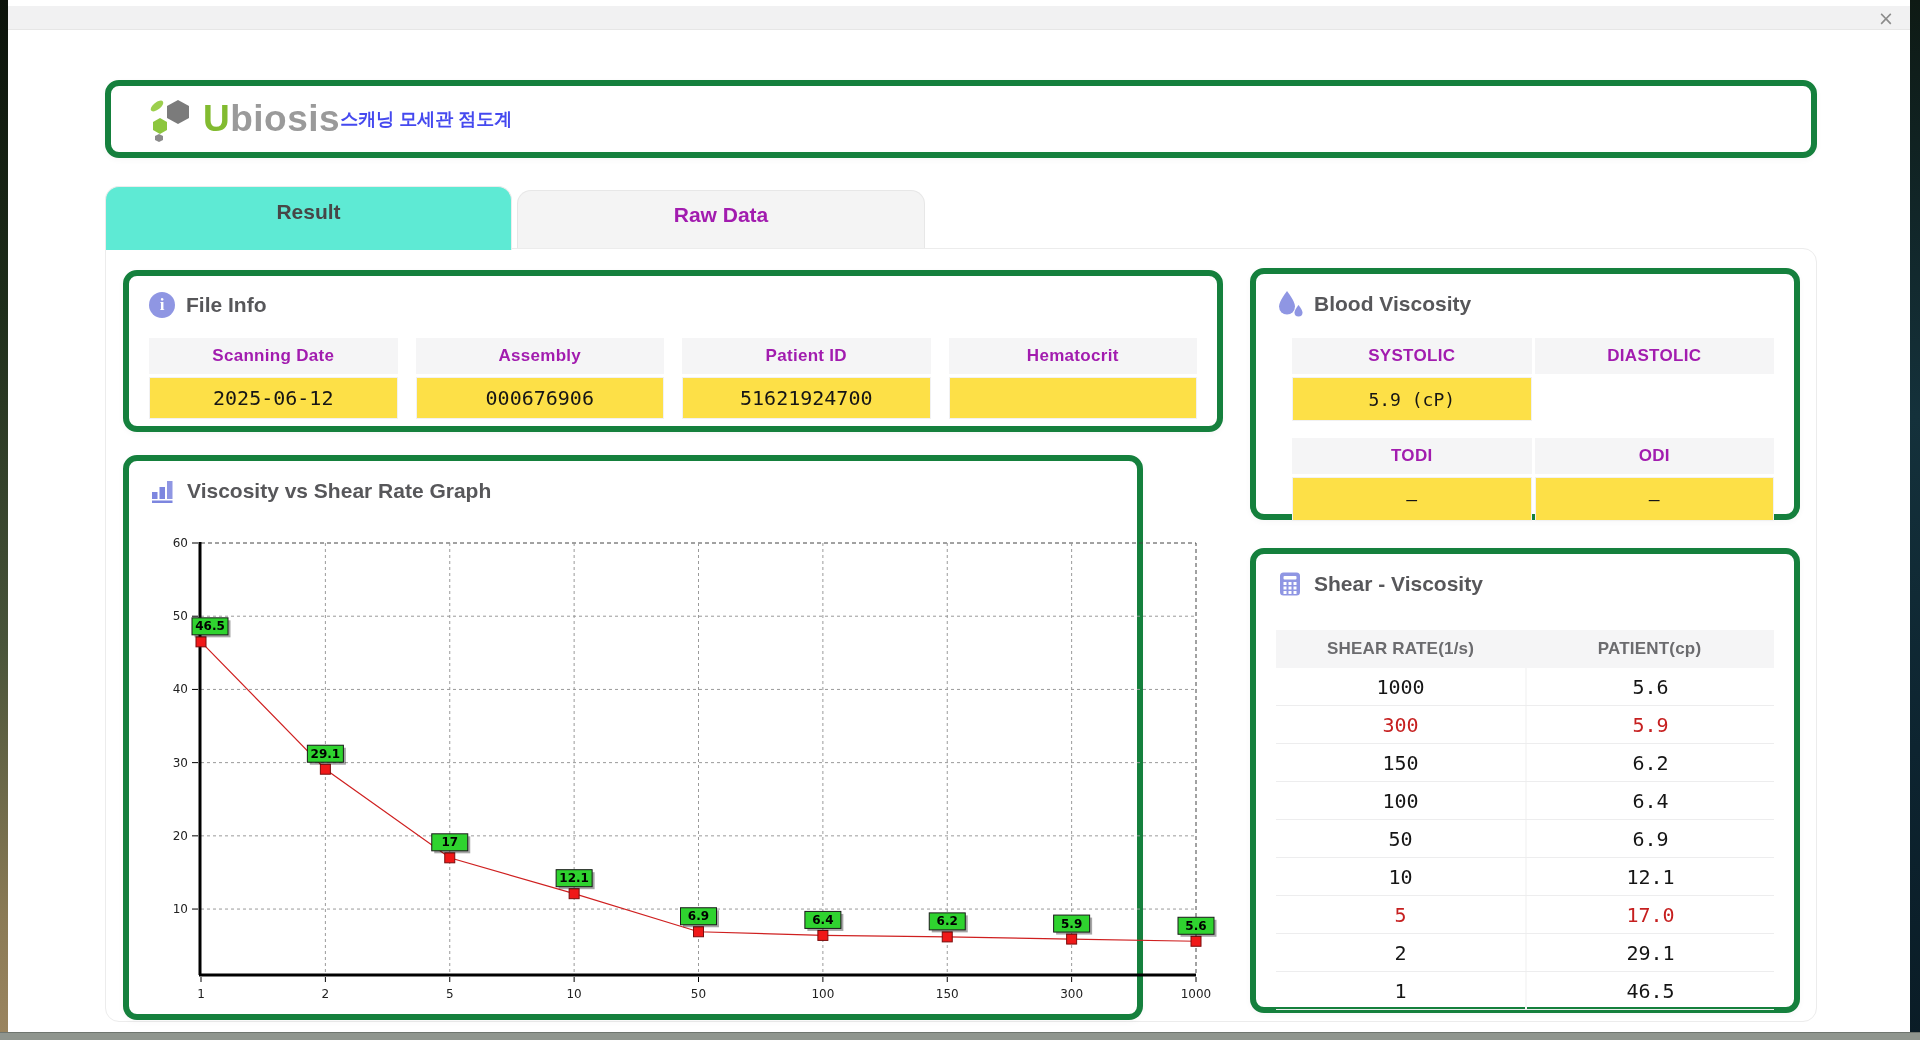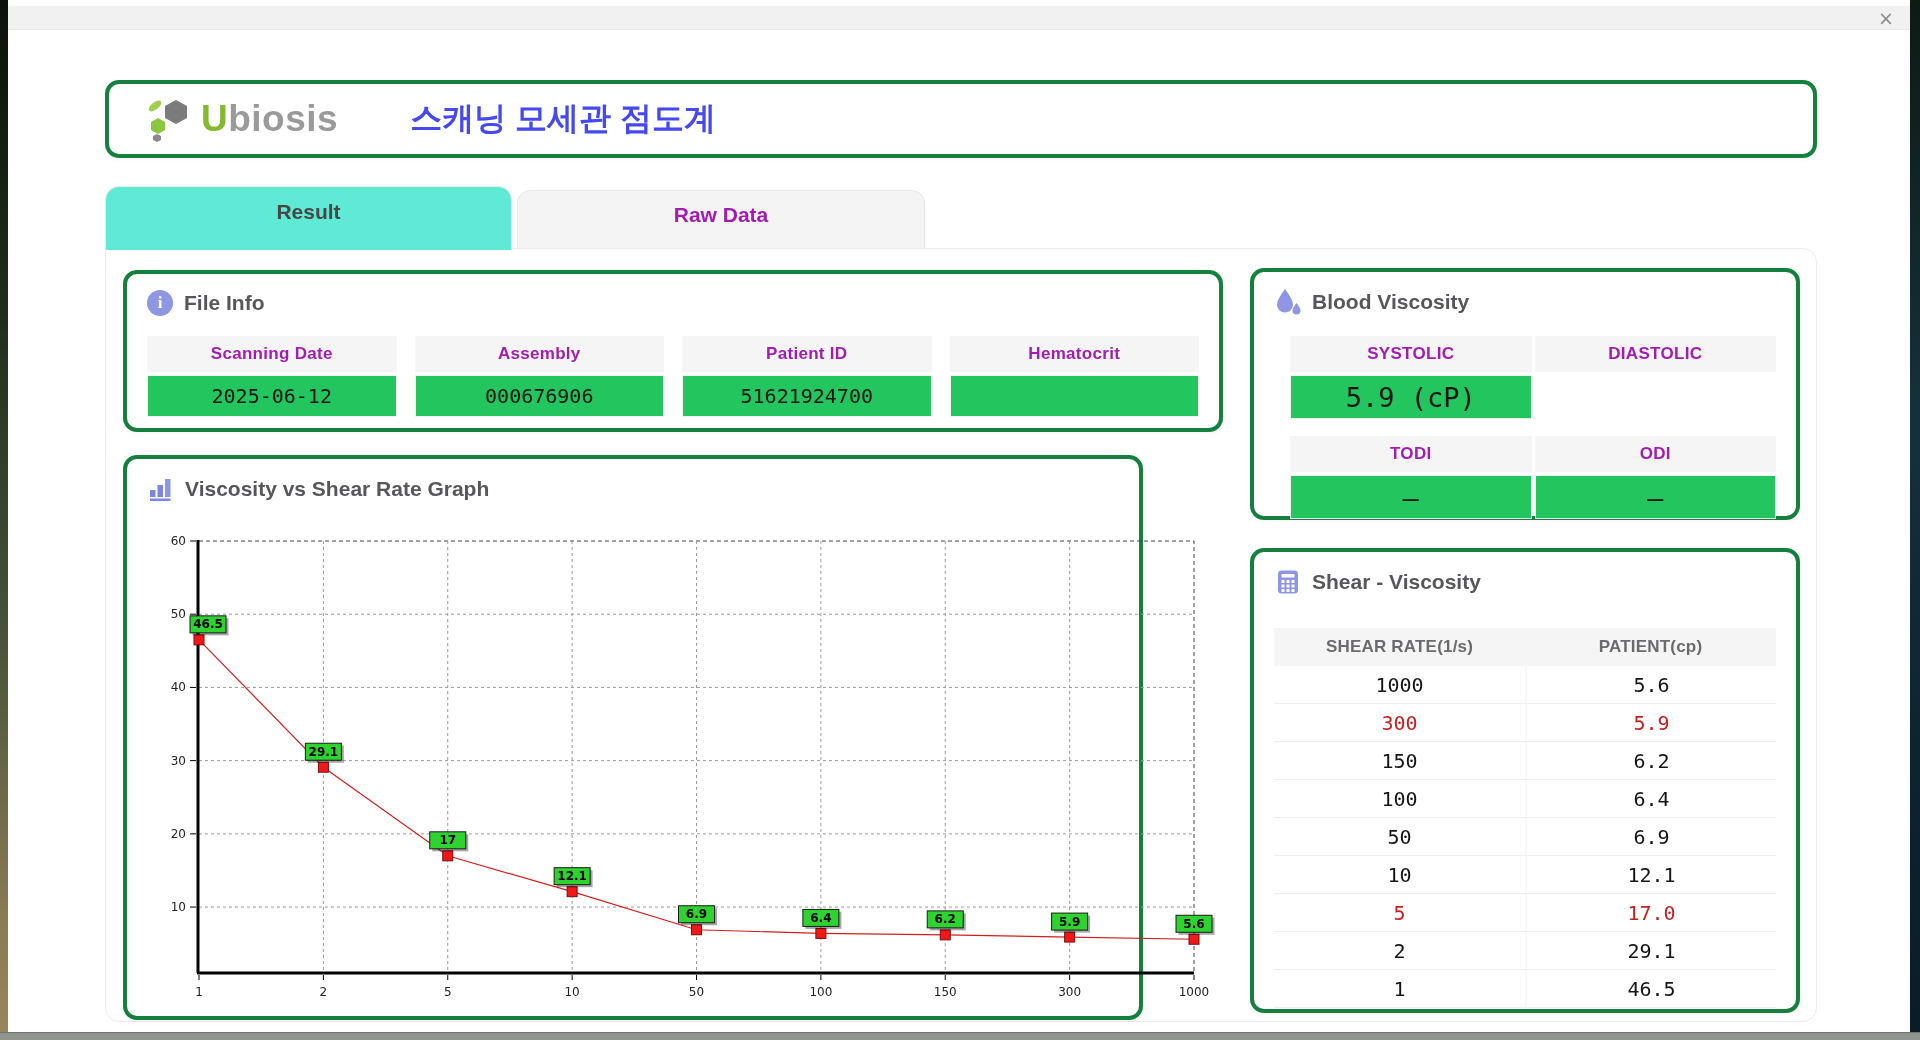--- a/index.html
+++ b/index.html
@@ -9,27 +9,27 @@
   .sliver-left { position:absolute; left:0; top:0; width:8px; height:1040px;
     background:linear-gradient(180deg,#0b120a 0%,#1f2e1b 30%,#49543a 62%,#8a7a55 88%,#9b8560 100%); }
   .sliver-right { position:absolute; right:0; top:0; width:10px; height:1040px;
     background:linear-gradient(180deg,#0e1a14 0%,#14313b 40%,#0d2430 72%,#0a1c26 100%); }
   .taskbar { position:absolute; left:0; right:0; bottom:0; height:8px; background:#8f958e; border-top:1px solid #6f756f; }
 
   .window { position:absolute; left:8px; top:0; width:1902px; height:1032px; background:#ffffff; }
   .titlebar { position:absolute; left:0; top:6px; width:100%; height:24px; background:#f1f1f2; border-bottom:1px solid #e6e6e6; }
   .close-btn { position:absolute; right:16px; top:1px; font-size:19px; color:#8b8b8b; cursor:pointer; font-family:"DejaVu Sans", sans-serif; }
 
-  .card { position:absolute; background:#fff; border:4px solid #15803d; border-radius:14px; box-shadow:0 2px 6px rgba(0,0,0,.035);gap:24px; }
+  .card { position:absolute; background:#fff; border:6px solid #15803d; border-radius:14px; box-shadow:0 2px 6px rgba(0,0,0,.035); }
 
   .header-card { left:97px; top:80px; width:1712px; height:78px; display:flex; align-items:center; }
   .logo { display:flex; align-items:center; gap:6px; margin-left:34px; }
   .brand { font-size:37px; font-weight:600; color:#9a9a9a; letter-spacing:.5px; }
   .brand .u { color:#82bb30; }
-  .ko-title { margin-left:48px; font-size:32px; font-weight:bold; color:#4549ef; font-family:"Liberation Sans", sans-serif; }
+  .ko-title { font-size:18px; font-weight:bold; color:#4549ef; font-family:"Liberation Sans", sans-serif; }
 
   .tab { position:absolute; display:flex; align-items:center; justify-content:center;
          font-size:21px; font-weight:bold; border-radius:14px 14px 0 0; cursor:pointer; }
   .tab-active { left:97px; top:186px; width:407px; height:64px; background:#5eead4;
          border:1px solid #ececec; border-bottom:none; color:#474747; z-index:5; padding-bottom:14px; }
   .tab-inactive { left:509px; top:190px; width:408px; height:58px; background:#f4f4f4;
          border:1px solid #e7e7e7; border-bottom:none; color:#a21caf; z-index:2; padding-bottom:10px; }
 
   .panel { position:absolute; left:97px; top:248px; width:1712px; height:774px; background:#fff;
            border:1px solid #ececec; border-radius:0 14px 14px 14px; z-index:1; }
@@ -43,28 +43,28 @@
 
   .file-card  { left:115px; top:270px; width:1100px; height:162px; z-index:3; }
   .graph-card { left:115px; top:455px; width:1020px; height:565px; z-index:3; }
   .blood-card { left:1242px; top:268px; width:550px; height:252px; z-index:3; }
   .shear-card { left:1242px; top:548px; width:550px; height:465px; z-index:3; }
 
   .file-grid { position:absolute; left:20px; right:20px; top:62px; display:grid;
                grid-template-columns:repeat(4,1fr); column-gap:18px; row-gap:3px; }
   .cell-h { background:#f5f5f6; color:#a21caf; font-size:17px; font-weight:600; letter-spacing:.3px;
             height:36px; display:flex; align-items:center; justify-content:center; }
-  .cell-v { background:#22c55e; border:1px solid #f1f1f2; color:#151515; font-size:20px;
+  .cell-v { background:#fde047; border:1px solid #f1f1f2; color:#151515; font-size:20px;
             font-family:"DejaVu Sans Mono", monospace; height:42px;
             display:flex; align-items:center; justify-content:center; }
 
   .blood-grid { position:absolute; left:36px; right:20px; top:64px; display:grid;
                 grid-template-columns:1fr 1fr; column-gap:3px; row-gap:3px; }
   .blood-gap { height:11px; grid-column:1 / span 2; }
-  .blood-grid .cell-v { height:44px; font-size:27px; }
+  .blood-grid .cell-v { height:44px; font-size:18px; }
 
   .shear-table { position:absolute; left:20px; right:20px; top:76px; }
   .shear-head { display:grid; grid-template-columns:1fr 1fr; background:#f5f5f6; height:38px; }
   .shear-head div { display:flex; align-items:center; justify-content:center;
                     color:#6b6b6e; font-size:17px; font-weight:600; letter-spacing:.2px; }
   .shear-row { display:grid; grid-template-columns:1fr 1fr; height:38px; border-bottom:1px solid #ededee; }
   .shear-row div { display:flex; align-items:center; justify-content:center; font-size:20px;
                    font-family:"DejaVu Sans Mono", monospace; color:#151515; }
   .shear-row div:last-child { border-left:2px solid #f7f7f7; }
   .shear-row.hl div { color:#c61f1f; }

